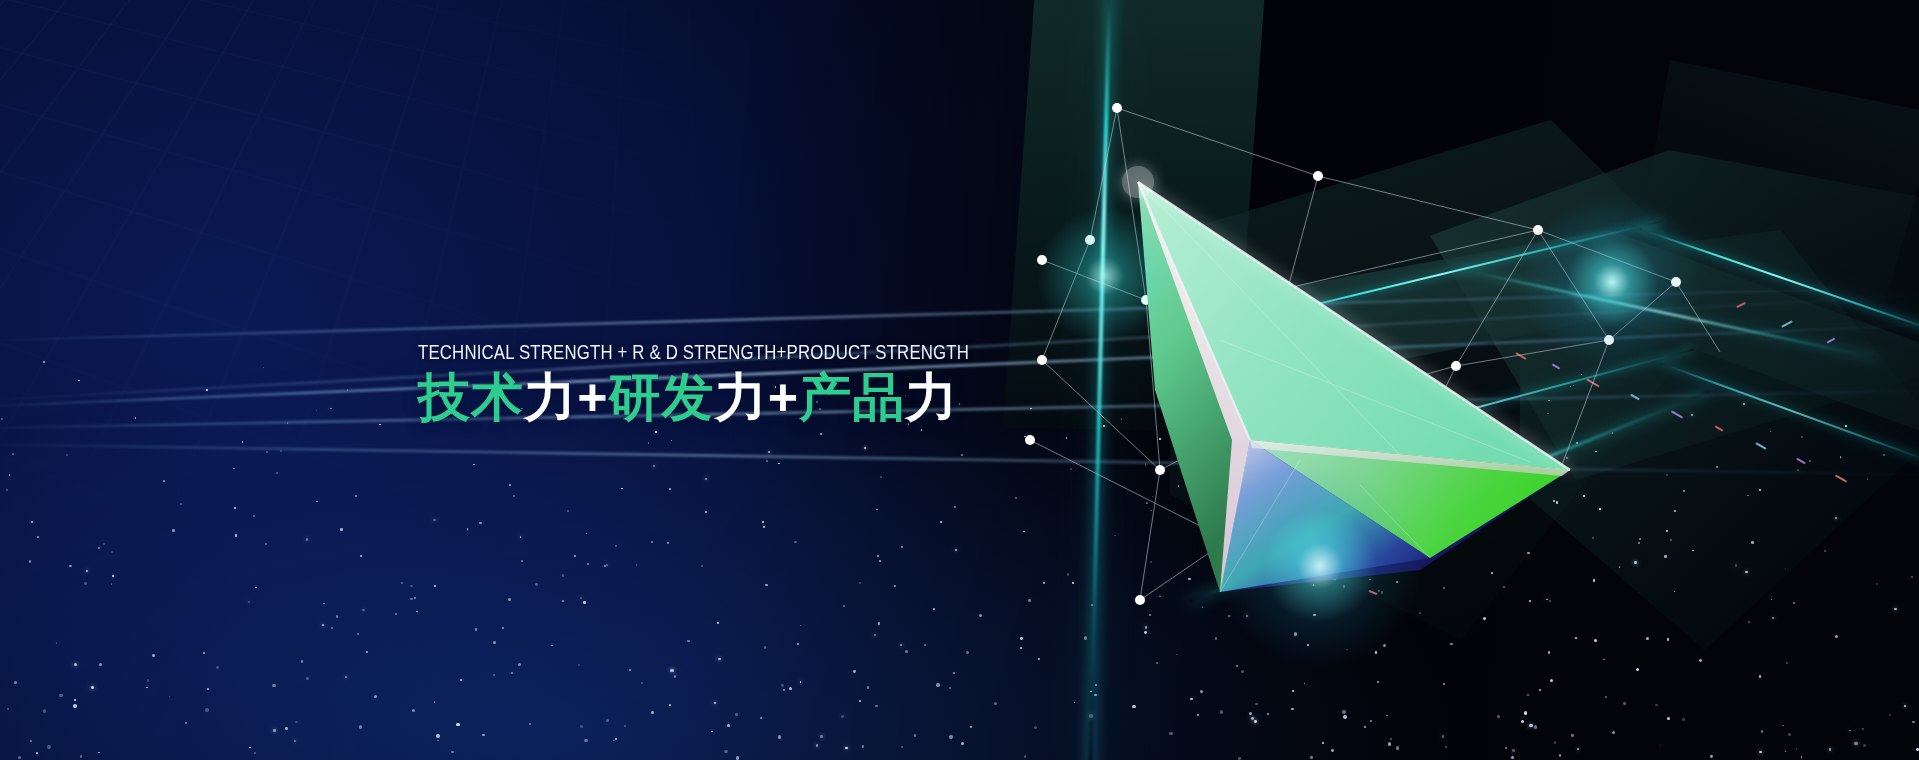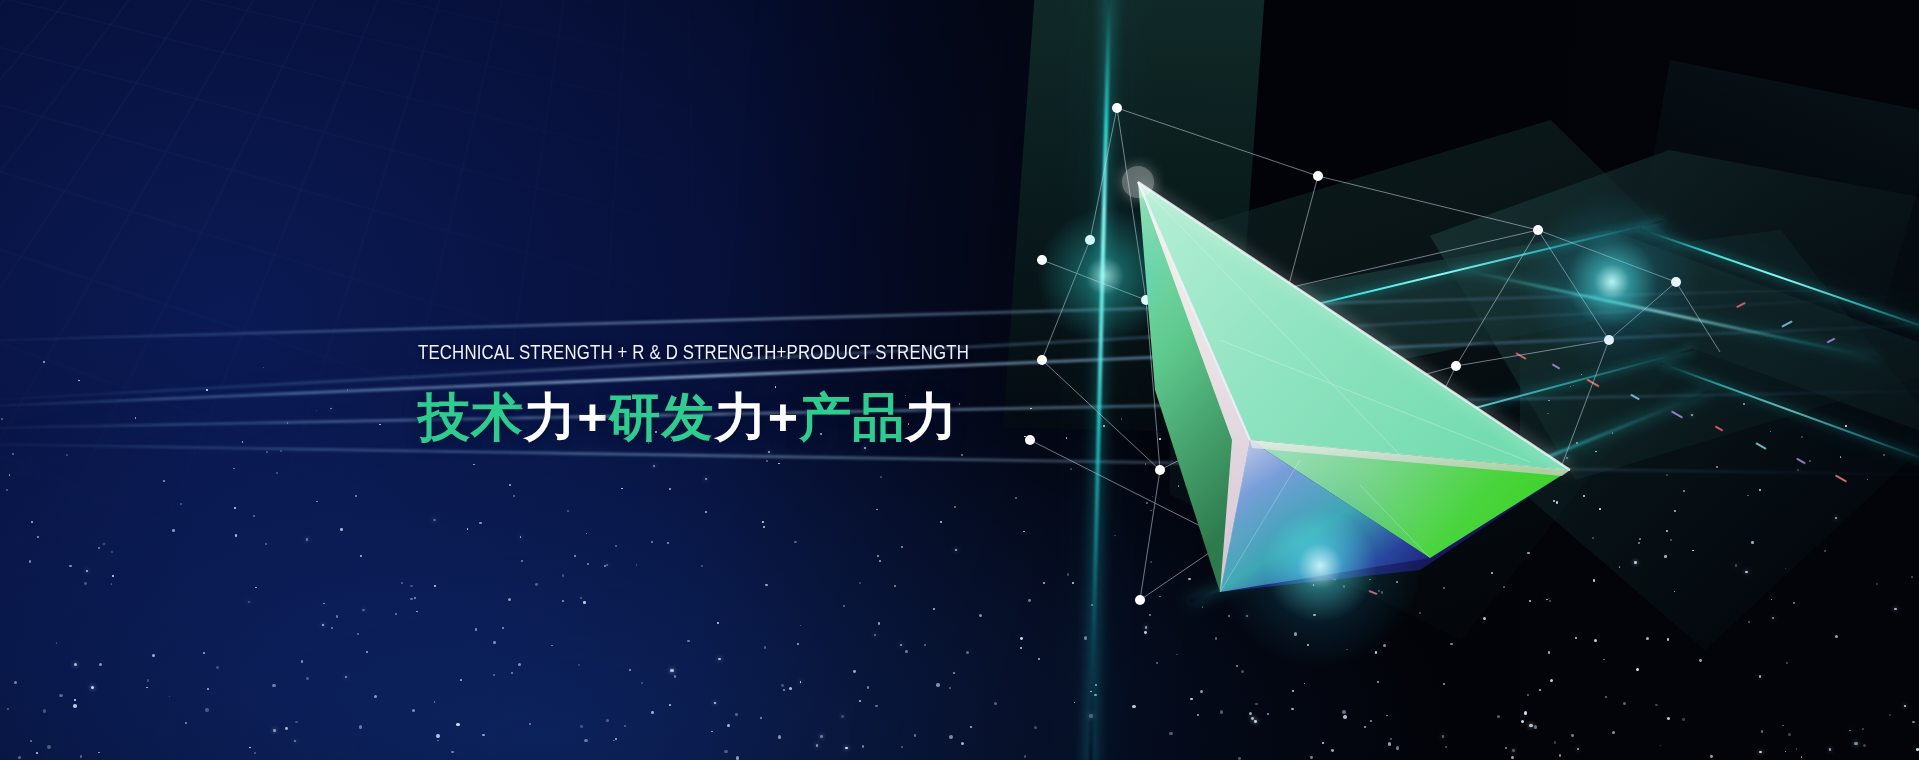--- a/index.html
+++ b/index.html
@@ -166,21 +166,21 @@
     font-family:"Liberation Sans Narrow","Liberation Sans", sans-serif;
     font-size:21px;
     letter-spacing:.01em;
     color:#eef4ff;
     white-space:nowrap;
     transform:scaleX(.80);
     transform-origin:0 50%;
     text-shadow:0 1px 6px rgba(0,10,40,.9);
   }
   .headline{
-    margin-top:24px;
+    margin-top:4px;
     font-size:52px;
     font-weight:bold;
     letter-spacing:.02em;
     line-height:1.12;
     white-space:nowrap;
     text-shadow:0 2px 14px rgba(0,12,45,.85);
   }
 </style>
 </head>
 <body>

